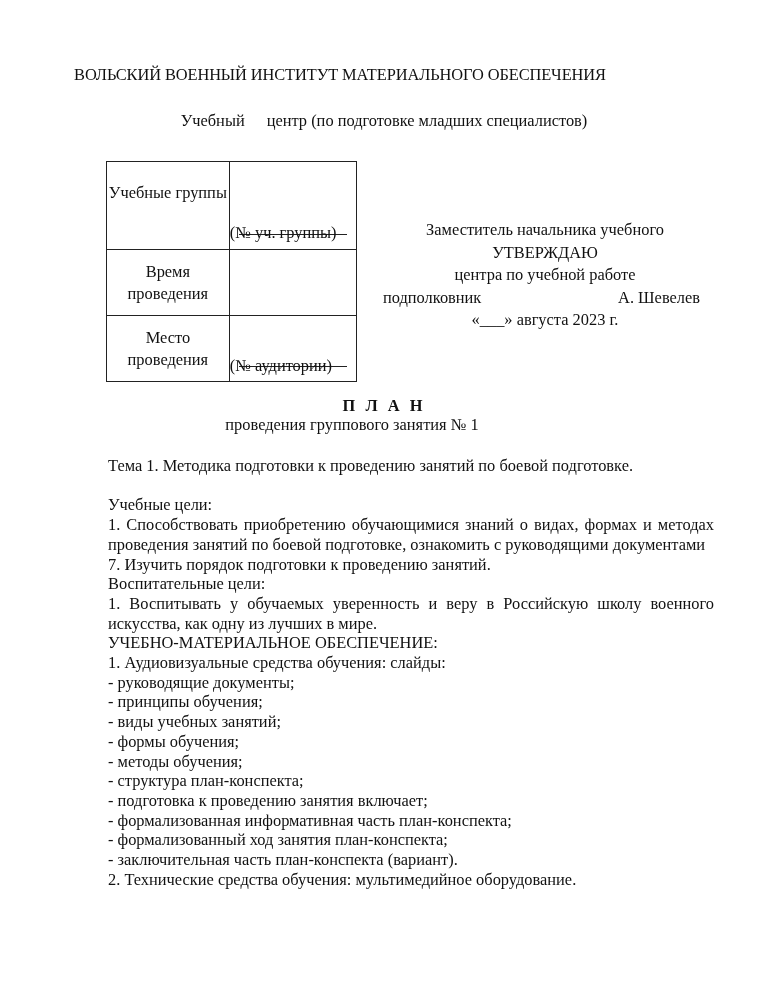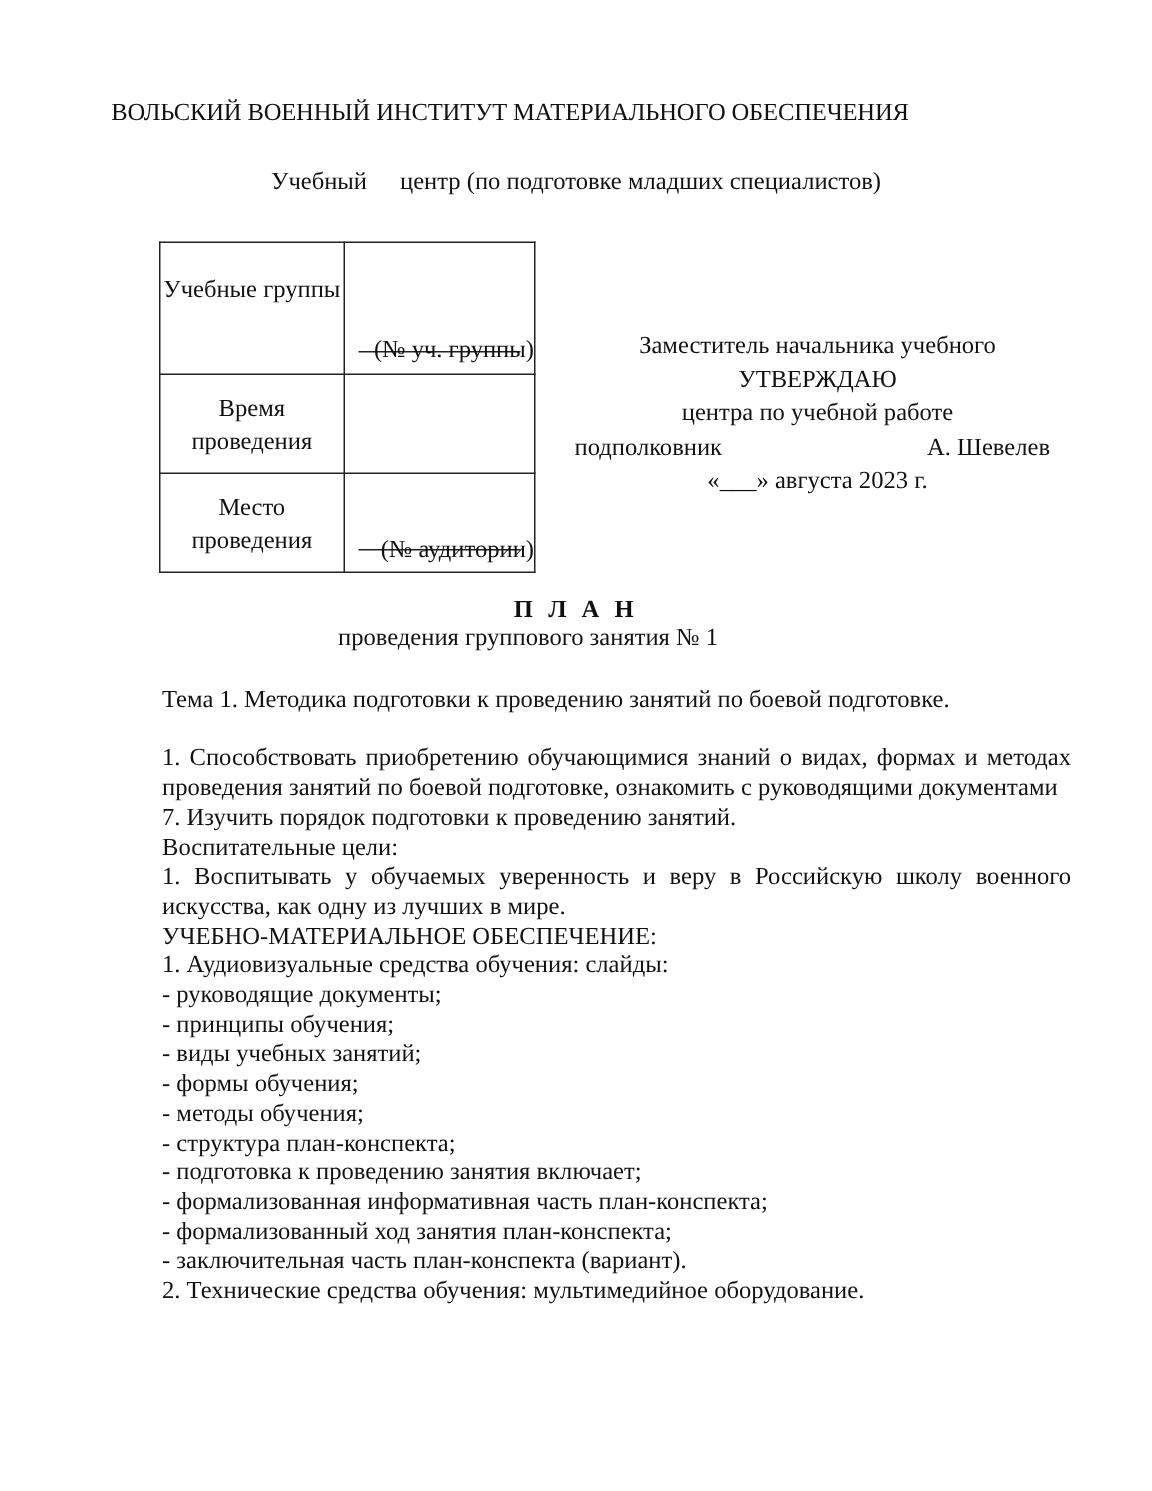--- a/index.html
+++ b/index.html
@@ -21,21 +21,21 @@
   table.info td { border: 1.2px solid #222; padding: 0; vertical-align: top; }
   table.info td.lbl { width: 122px; text-align: center; line-height: 22px; }
   table.info td.val { width: 127px; text-align: center; position: relative; }
   .r1 td { height: 87px; }
   .r2 td { height: 65px; }
   .r3 td { height: 65px; }
   .r1 td.lbl { padding-top: 20px; height: 67px; }
   .r2 td.lbl, .r3 td.lbl { padding-top: 11px; height: 54px; }
   .blank-line { position: absolute; left: 0; right: 0; text-align: center; }
   .blank-line .line { display: inline-block; width: 108px; border-top: 1px solid #222; }
-  .val .caption { position: absolute; left: 0; right: 0; text-align: right; white-space: nowrap; }
+  .val .caption { position: absolute; left: 0; right: 0; text-align: left; white-space: nowrap; }
 
   #approve { left: 370px; width: 350px; top: 219px; line-height: 22.5px; }
   #approve .row-signer { display: flex; justify-content: space-between; padding: 0 20px 0 13px; align-items: flex-end; }
 
   #plan-title { left: 0; width: 768px; top: 396px; font-weight: bold; letter-spacing: 3px; }
   #plan-sub { left: 0; width: 704px; top: 415px; }
 
   #body-text {
     left: 108px; width: 606px; top: 456px; line-height: 19.7px;
   }
@@ -82,20 +82,21 @@
   </div>
   <div>«___» августа 2023 г.</div>
 </div>
 
 <div class="abs center" id="plan-title">П Л А Н</div>
 <div class="abs center" id="plan-sub">проведения группового занятия № 1</div>
 
 <div class="abs" id="body-text">
   <p>Тема 1. Методика подготовки к проведению занятий по боевой подготовке.</p>
   <div class="gap-line"></div>
+  <p>Учебные цели:</p>
   <p class="just">1. Способствовать приобретению обучающимися знаний о видах, формах и методах проведения занятий по боевой подготовке, ознакомить с руководящими документами</p>
   <p>7. Изучить порядок подготовки к проведению занятий.</p>
   <p>Воспитательные цели:</p>
   <p class="just">1. Воспитывать у обучаемых уверенность и веру в Российскую школу военного искусства, как одну из лучших в мире.</p>
   <p>УЧЕБНО-МАТЕРИАЛЬНОЕ ОБЕСПЕЧЕНИЕ:</p>
   <p>1. Аудиовизуальные средства обучения: слайды:</p>
   <p>- руководящие документы;</p>
   <p>- принципы обучения;</p>
   <p>- виды учебных занятий;</p>
   <p>- формы обучения;</p>

